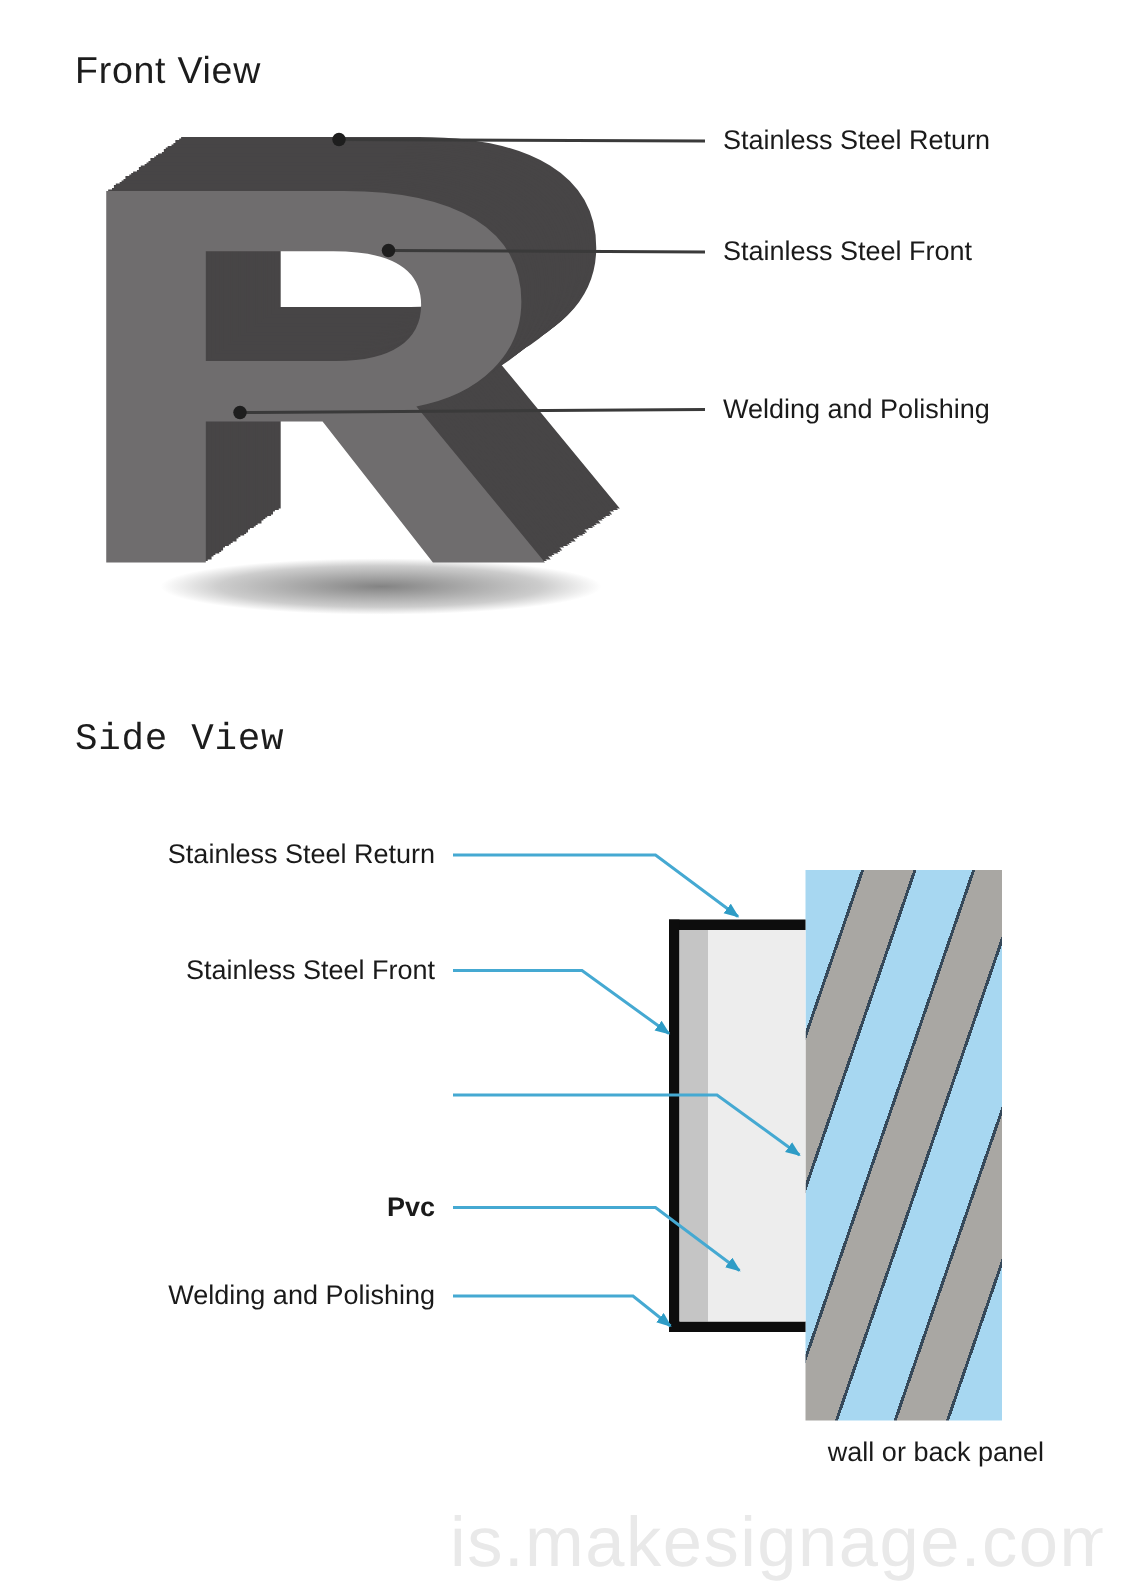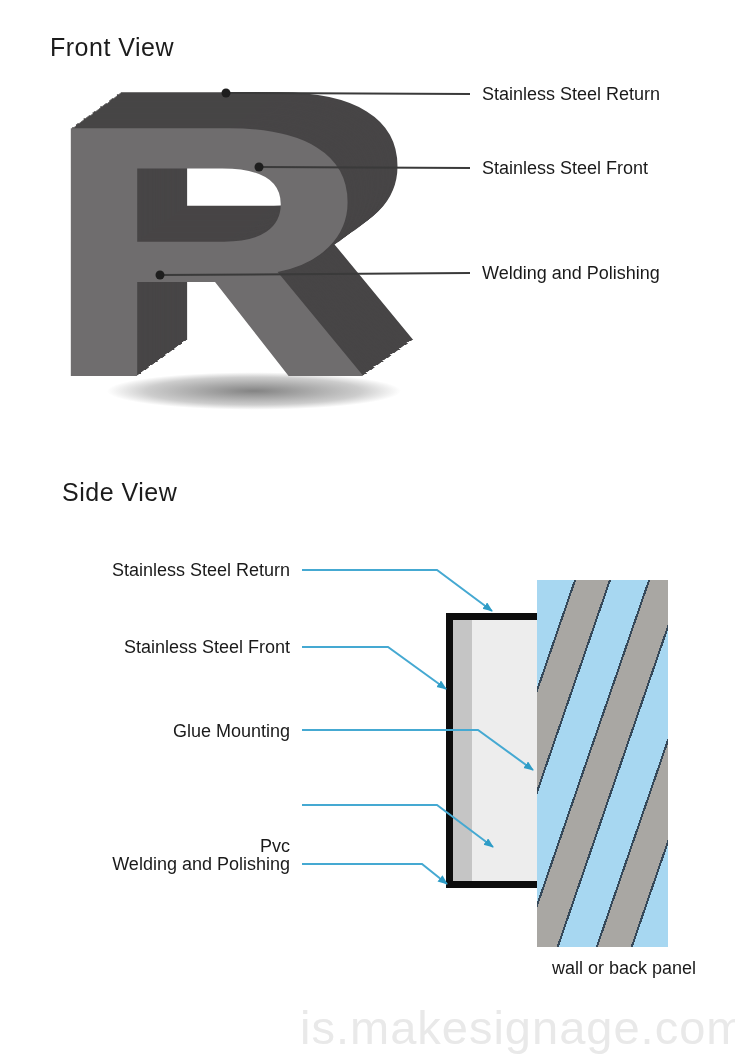--- a/index.html
+++ b/index.html
@@ -75,21 +75,21 @@
     <line x1="160" y1="275" x2="470" y2="273" stroke="#3a3a3a" stroke-width="2"></line>
     <circle cx="226" cy="93" r="4.5" fill="#1e1e1e"></circle>
     <circle cx="259" cy="167" r="4.5" fill="#1e1e1e"></circle>
     <circle cx="160" cy="275" r="4.5" fill="#1e1e1e"></circle>
   </svg>
 
   <div class="abs fv-label" style="top:94px;">Stainless Steel Return</div>
   <div class="abs fv-label" style="top:168px;">Stainless Steel Front</div>
   <div class="abs fv-label" style="top:273px;">Welding and Polishing</div>
 
-  <div class="abs view-title" style="left:62px;top:478px;">Side View</div>
+  <div class="abs view-title" style="left:50px;top:478px;font-family:Liberation Mono, monospace;">Side View</div>
 
   <div class="abs wall"></div>
 
   <div class="abs cs-top"></div>
   <div class="abs cs-bottom"></div>
   <div class="abs cs-left"></div>
   <div class="abs cs-strip"></div>
   <div class="abs cs-fill"></div>
 
   <svg class="overlay" width="750" height="1064" viewBox="0 0 750 1064">
@@ -100,21 +100,20 @@
     </defs>
     <polyline points="302,570 437,570 492,611" fill="none" stroke="#45a9d2" stroke-width="2" marker-end="url(#arrow)"></polyline>
     <polyline points="302,647 388,647 446,689" fill="none" stroke="#45a9d2" stroke-width="2" marker-end="url(#arrow)"></polyline>
     <polyline points="302,730 478,730 533,770" fill="none" stroke="#45a9d2" stroke-width="2" marker-end="url(#arrow)"></polyline>
     <polyline points="302,805 437,805 493,847" fill="none" stroke="#45a9d2" stroke-width="2" marker-end="url(#arrow)"></polyline>
     <polyline points="302,864 422,864 447,884" fill="none" stroke="#45a9d2" stroke-width="2" marker-end="url(#arrow)"></polyline>
   </svg>
 
   <div class="abs sv-label" style="top:570px;">Stainless Steel Return</div>
   <div class="abs sv-label" style="top:647px;">Stainless Steel Front</div>
-  <div class="abs sv-label" style="top:731px;">Glue Mounting</div>
-  <div class="abs sv-label" style="top:846px;">Pvc</div>
+  <div class="abs sv-label" style="top:805px;font-weight:bold;">Pvc</div>
   <div class="abs sv-label" style="top:864px;">Welding and Polishing</div>
 
   <div class="abs wall-caption">wall or back panel</div>
 
   <div class="abs watermark">is.makesignage.com</div>
 
 </div>
 
 </body></html>

